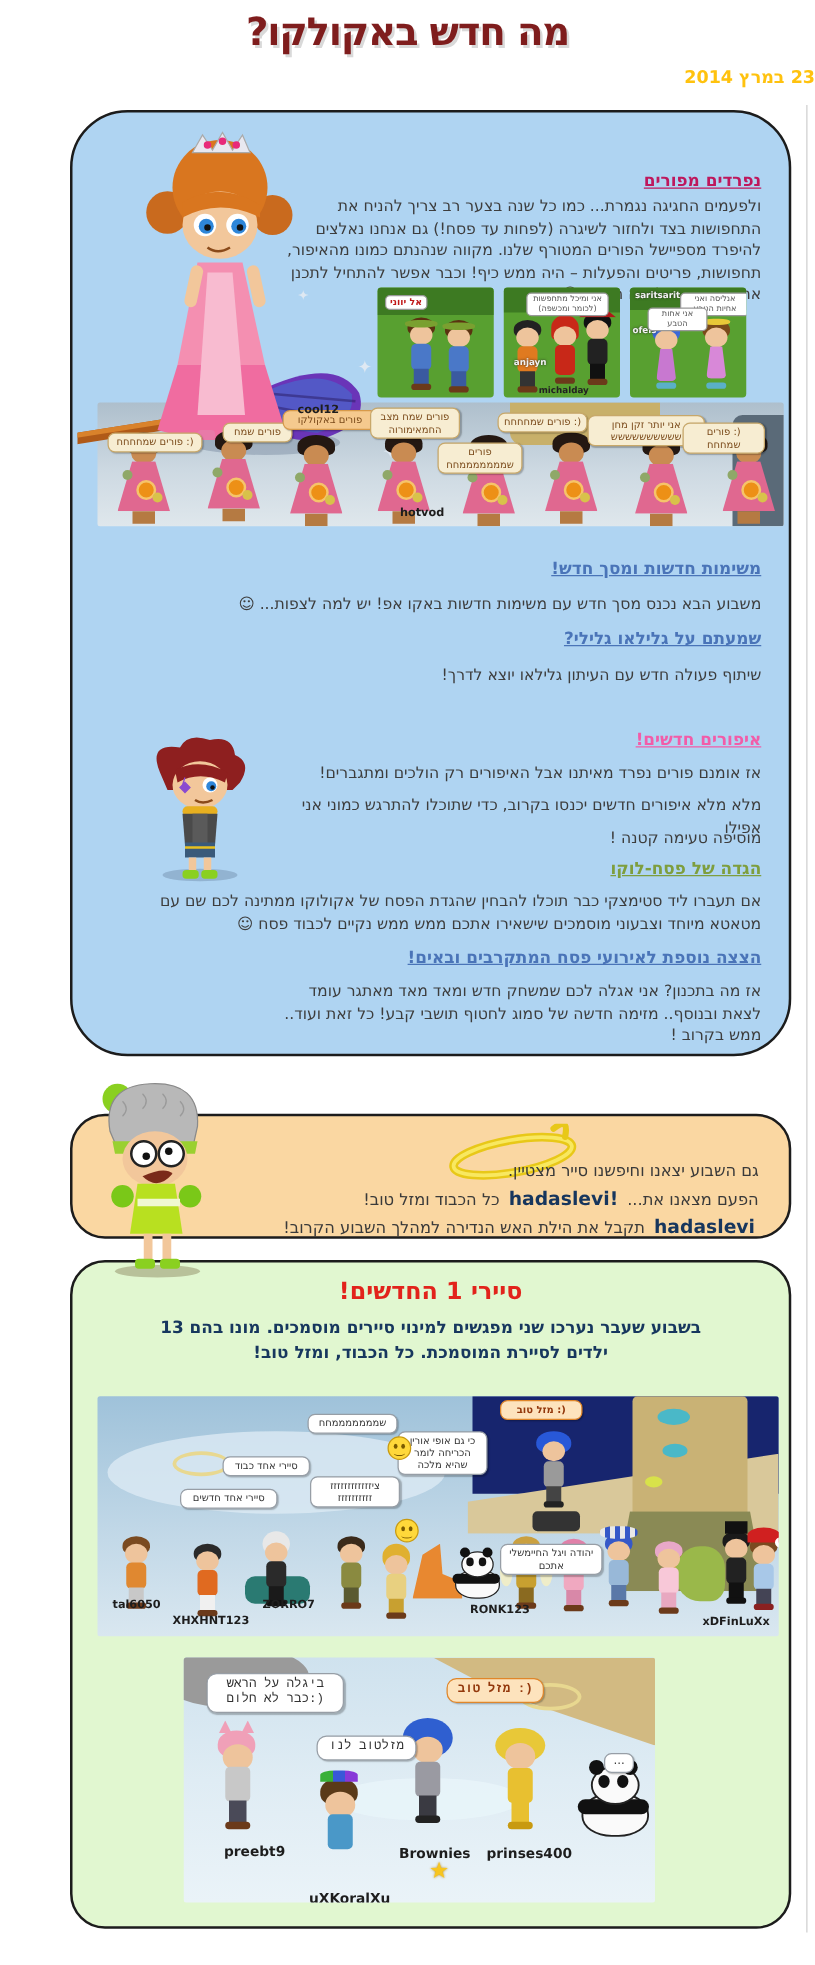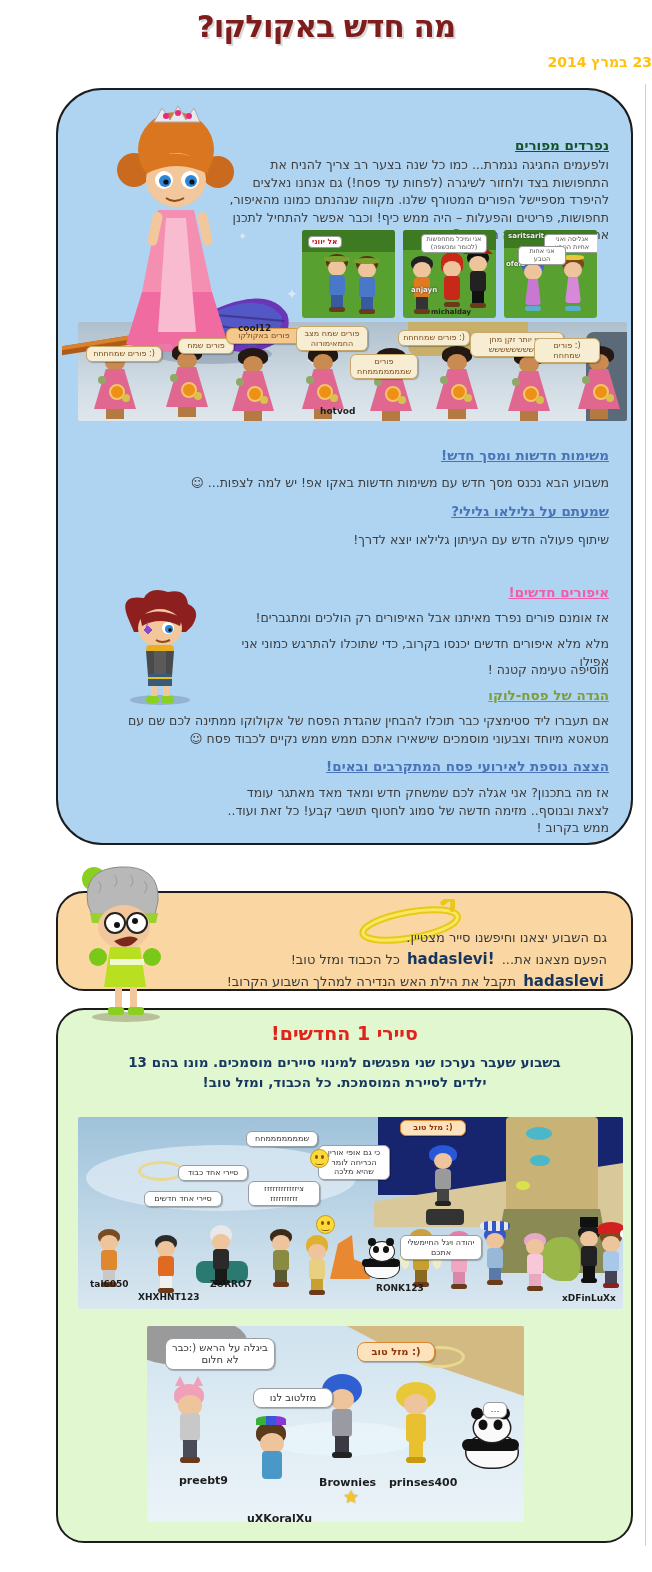--- a/index.html
+++ b/index.html
@@ -15,28 +15,28 @@
   
   .panel{position:absolute;border:2px solid #1c1c1c;box-sizing:border-box;}
   .panel.blue{left:56px;top:88px;width:577px;height:757px;background:#AFD4F2;border-radius:46px;}
   .panel.orange{left:56px;top:891px;width:577px;height:100px;background:#FAD7A2;border-radius:28px;}
   .panel.green{left:56px;top:1008px;width:577px;height:535px;background:#E1F7D0;border-radius:28px;}
   .vrule{position:absolute;left:645px;top:84px;width:1px;height:1462px;background:#cfcfcf;}
   
   .boxtitle{position:absolute;text-align:center;font-weight:800;color:#E2231B;font-size:21px;}
   .hd{position:absolute;left:22px;right:22px;text-align:right;font-size:13.5px;font-weight:700;
       text-decoration:underline;cursor:pointer;}
-  .hd.or{color:#14532d}.hd.bl{color:#4A74B8}.hd.pk{color:#F25CA8}.hd.gr{color:#7E9E3E}
+  .hd.or{color:#be185d}.hd.bl{color:#4A74B8}.hd.pk{color:#F25CA8}.hd.gr{color:#7E9E3E}
   .para{position:absolute;right:22px;text-align:right;font-size:12.5px;color:#3d3d3d;line-height:17.5px;}
   
   .shot{position:absolute;overflow:hidden;border-radius:2px;background:#c2d3de;}
   .bubble{position:absolute;background:#fff;border:1px solid #979ea6;border-radius:6px;
     padding:2px 4px;font-size:8px;line-height:9.5px;color:#333;text-align:center;
     box-shadow:1px 1px 1px rgba(0,0,0,.25);z-index:6;}
-  .bubble.big{font-size:10px;line-height:12px;border-radius:8px;padding:3px 6px;}
+  .bubble.big{font-size:10px;line-height:12px;border-radius:8px;padding:3px 6px;font-family:Liberation Mono, monospace;}
   .bubble.orangeb{background:#fde3bd;border-color:#e0862a;color:#93380c;font-weight:700;margin-left:32px;}
   .bubble.cream{background:#f7edd2;border-color:#c8a86a;color:#7a4a1a;}
   .gname{position:absolute;font-size:9px;font-weight:700;color:#1d1d1d;direction:ltr;z-index:6;}
   .gname.bigname{font-size:11px;}
   
   .av{position:absolute;width:26px;height:60px;z-index:4;}
   .av i{display:block;position:absolute;}
   .av .hair{top:0;left:2px;width:22px;height:15px;border-radius:55% 55% 45% 45%;background:var(--hair,#5a3210);}
   .av .face{top:6px;left:4px;width:18px;height:16px;border-radius:50%;background:#eec49c;}
   .av .torso{top:21px;left:5px;width:16px;height:21px;border-radius:4px;background:var(--shirt,#888);}
@@ -290,21 +290,21 @@
           <i class="cdot3"></i>
           <i class="clegs"></i>
         </div>
       <div class="bubble cream" style="left:8px;top:24px;width:66px">(: פורים שמחחחח</div>
       <div class="bubble cream" style="left:100px;top:16px;width:46px">פורים שמח</div>
       <div class="bubble" style="left:148px;top:6px;width:66px;background:#f5c98e;border-color:#d89a4a;color:#7a4a1a">פורים באקולקו</div>
       <div class="bubble cream" style="left:218px;top:4px;width:62px">פורים שמח מצב החמאימורוה</div>
       <div class="bubble cream" style="left:272px;top:32px;width:58px">פורים שמממממממחח</div>
       <div class="bubble cream" style="left:320px;top:8px;width:62px">(: פורים שמחחחח</div>
       <div class="bubble cream" style="left:392px;top:10px;width:84px">אני יותר זקן מחן שששששששששש</div>
-      <div class="bubble cream" style="left:456px;top:16px;width:56px">(: פורים שמחחח</div>
+      <div class="bubble cream" style="left:468px;top:16px;width:56px">(: פורים שמחחח</div>
       <div class="gname" style="left:160px;top:1px">cool12</div>
       <div class="gname" style="left:242px;top:84px">hotvod</div>
     </div>
 
     <div class="hd bl" style="top:357px">משימות חדשות ומסך חדש!</div>
     <div class="para" style="top:384px;left:30px">משבוע הבא נכנס מסך חדש עם משימות חדשות באקו אפ! יש למה לצפות... ☺</div>
 
     <div class="hd bl" style="top:413px">שמעתם על גלילאו גלילי?</div>
     <div class="para" style="top:441px;left:30px">שיתוף פעולה חדש עם העיתון גלילאו יוצא לדרך!</div>
 

